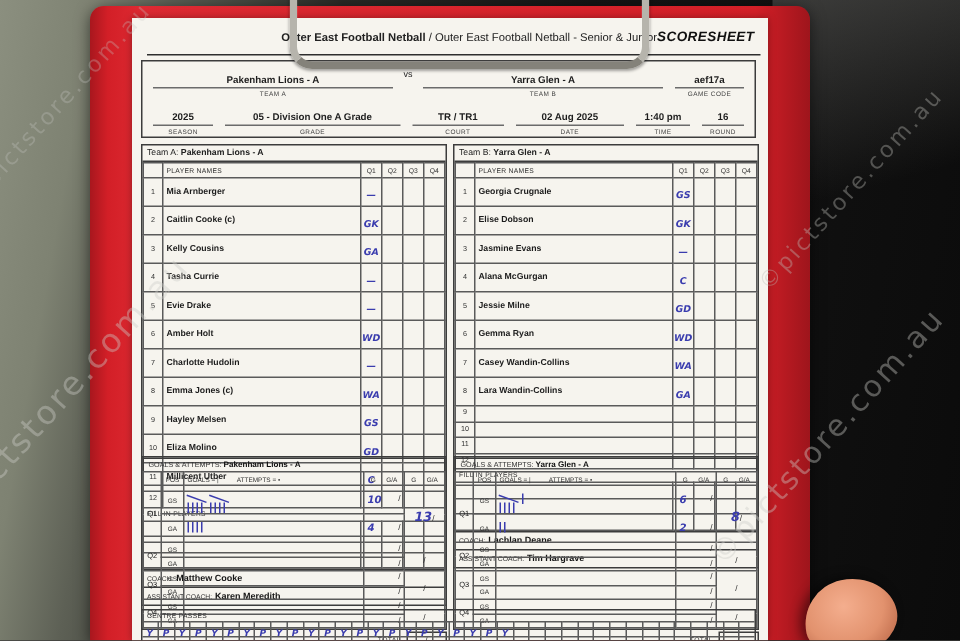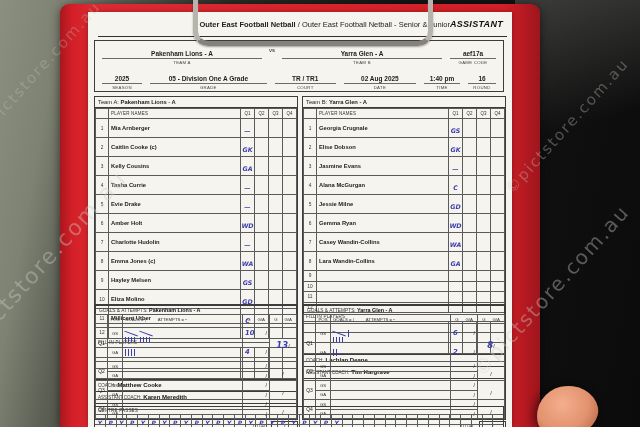--- a/index.html
+++ b/index.html
@@ -109,21 +109,21 @@
 <body>
 
 <div class="photo">
   <div class="bg-tr"></div>
   <div class="clipboard"></div>
 
   <div class="paper">
 
     <div class="sheet-head">
       <span class="brand"><b>Outer East Football Netball</b><span> / </span><span>Outer East Football Netball - Senior &amp; Junior</span></span>
-      <span class="sheet-title">ASSISTANT</span>
+      <span class="sheet-title">SCORESHEET</span>
     </div>
     <div class="head-rule"></div>
 
     <div class="match">
       <div class="mrow">
         <div class="fld w-team">
           <span class="v">Pakenham Lions - A</span>
           <span class="l">TEAM A</span>
         </div>
         <div class="vs">vs</div>

